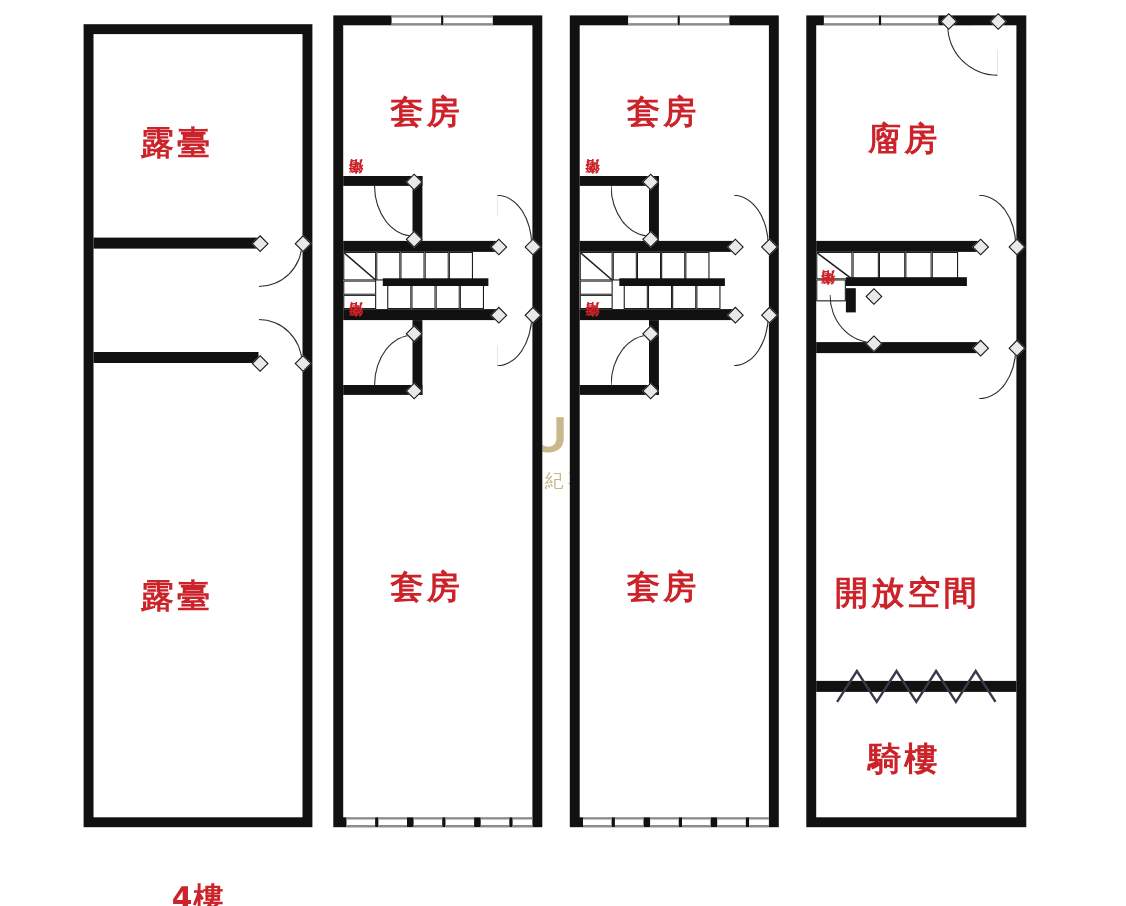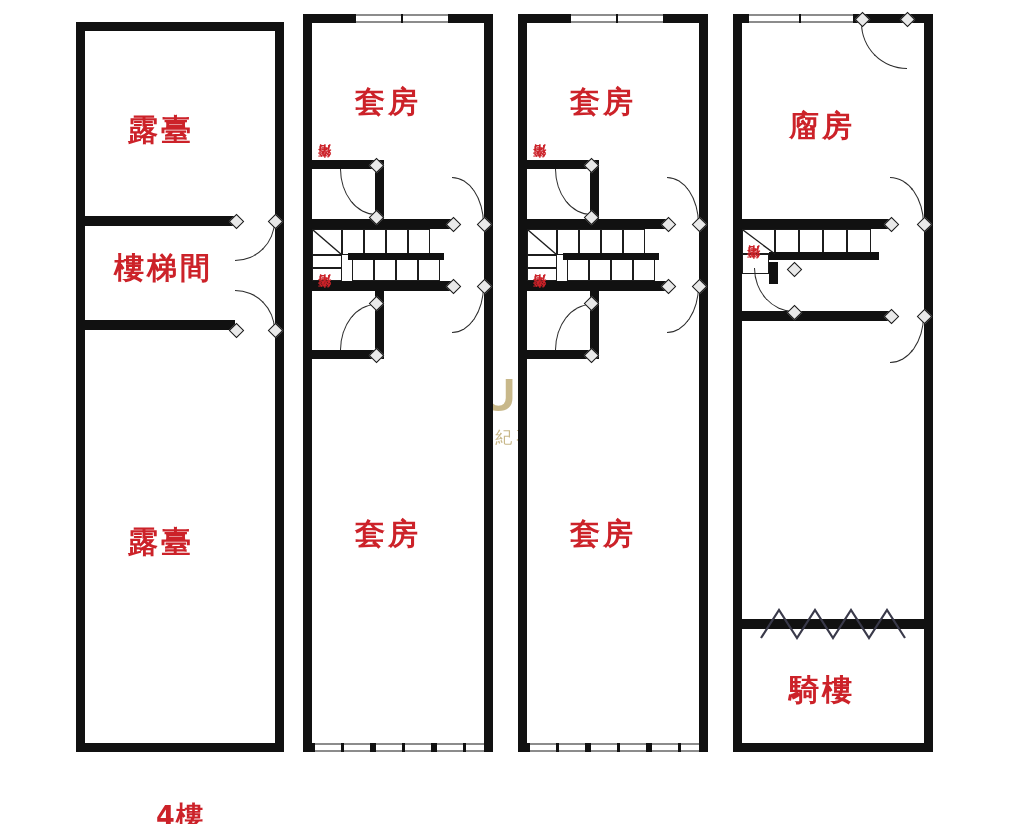--- a/index.html
+++ b/index.html
@@ -182,21 +182,20 @@
 
     <div class="door-arc arc-br" style="left:159px; top:199px; width:40px; height:40px;"></div>
     <div class="hinge" style="left:155px; top:194px;"></div>
     <div class="hinge" style="left:194px; top:194px;"></div>
 
     <div class="door-arc arc-tr" style="left:159px; top:268px; width:40px; height:40px;"></div>
     <div class="hinge" style="left:155px; top:303px;"></div>
     <div class="hinge" style="left:194px; top:303px;"></div>
 
     <div class="room-label big" style="left:52px; top:88px;">露臺</div>
-    <div class="room-label big" style="left:38px; top:226px;">樓梯間</div>
     <div class="room-label big" style="left:52px; top:500px;">露臺</div>
 
     <div class="floor-label" style="top:748px;margin-top:28px;">4樓</div>
   </div>
 
   <div class="floor" id="f3" style="left:303px; top:14px; width:190px; height:806px;">
 
     <div class="plan" style="width:190px; height:738px;"></div>
 
     <div class="window" style="left:53px; top:0px; width:45px; height:9px;"></div>
@@ -371,17 +370,18 @@
     <div class="hinge" style="left:153px; top:297px;"></div>
     <div class="hinge" style="left:186px; top:297px;"></div>
 
     <div class="wall" style="left:9px; top:605px; width:182px; height:10px;"></div>
     <svg class="zigzag" style="left:26px; top:594px;" width="150" height="32" viewBox="0 0 150 32">
       <polyline points="2,30 20,2 38,30 56,2 74,30 92,2 110,30 128,2 146,30" fill="none" stroke="#3a3a4a" stroke-width="2.2"></polyline>
     </svg>
 
     <div class="room-label big" style="left:56px; top:92px;">廇房</div>
     <div class="room-label vert" style="left:12px; top:254px;">衛浴</div>
+    <div class="room-label big" style="left:26px; top:505px;">開放空間</div>
     <div class="room-label big" style="left:56px; top:656px;">騎樓</div>
 
   </div>
 
 </div>
 
 </body></html>

